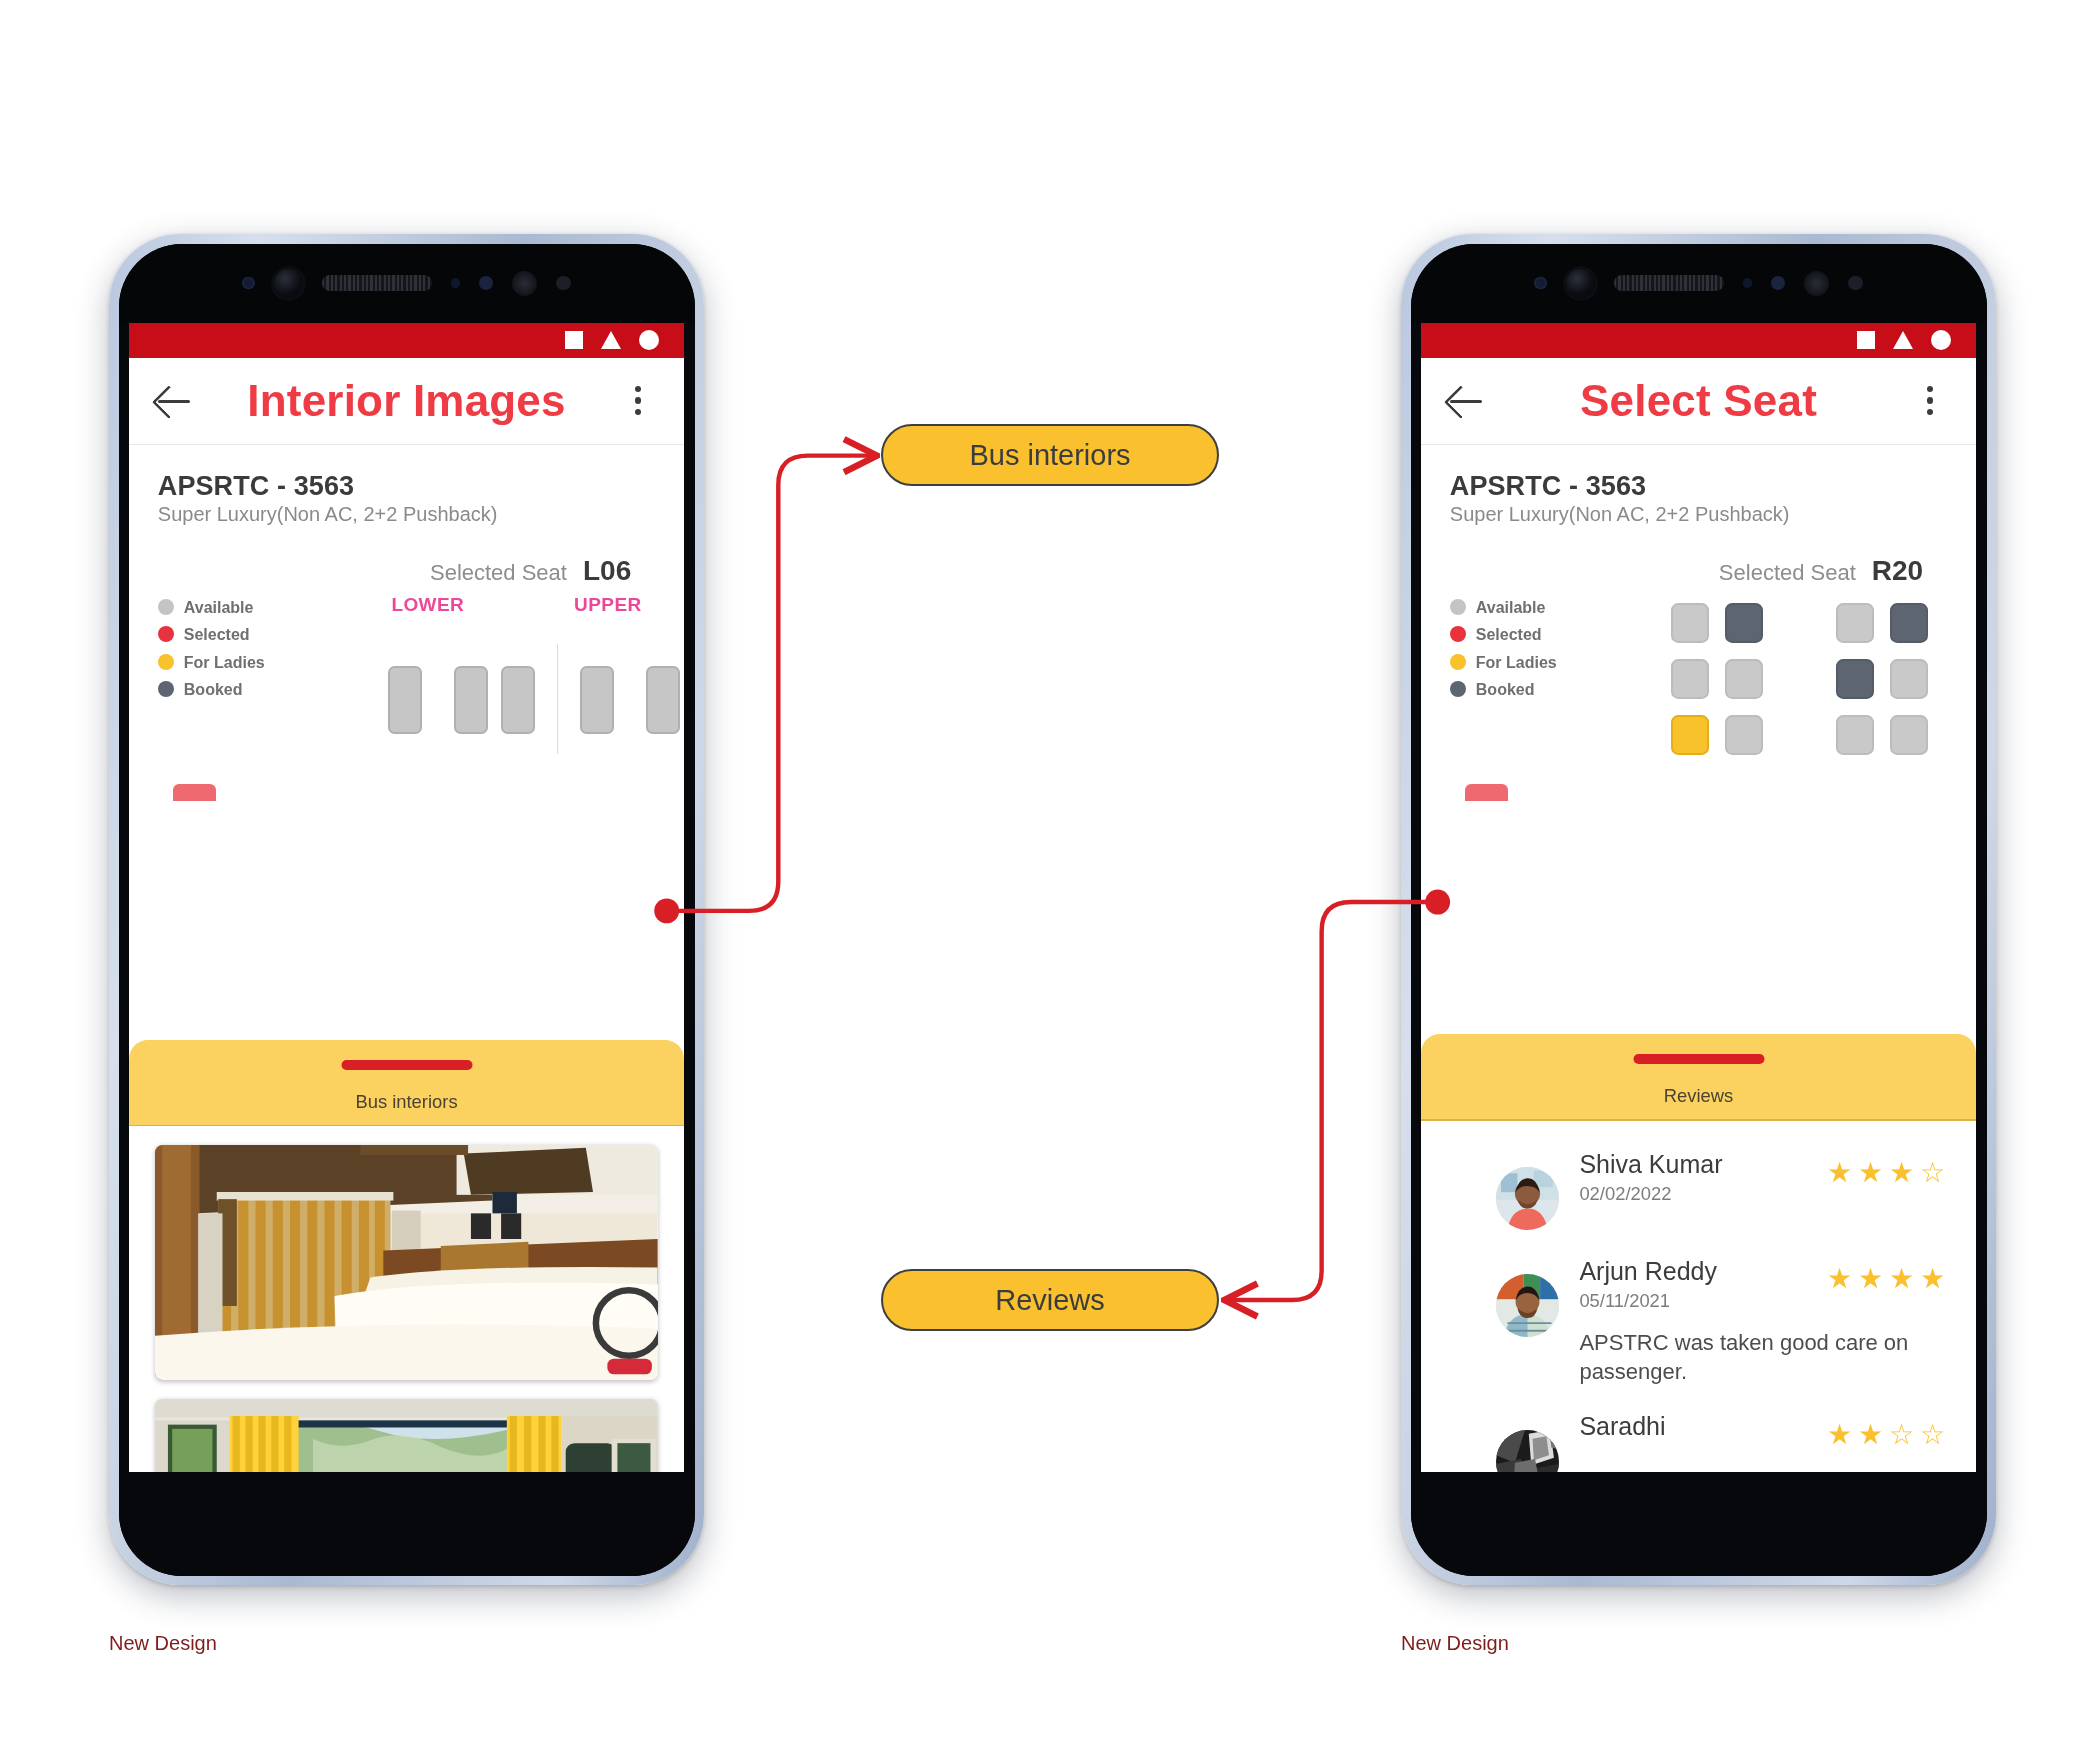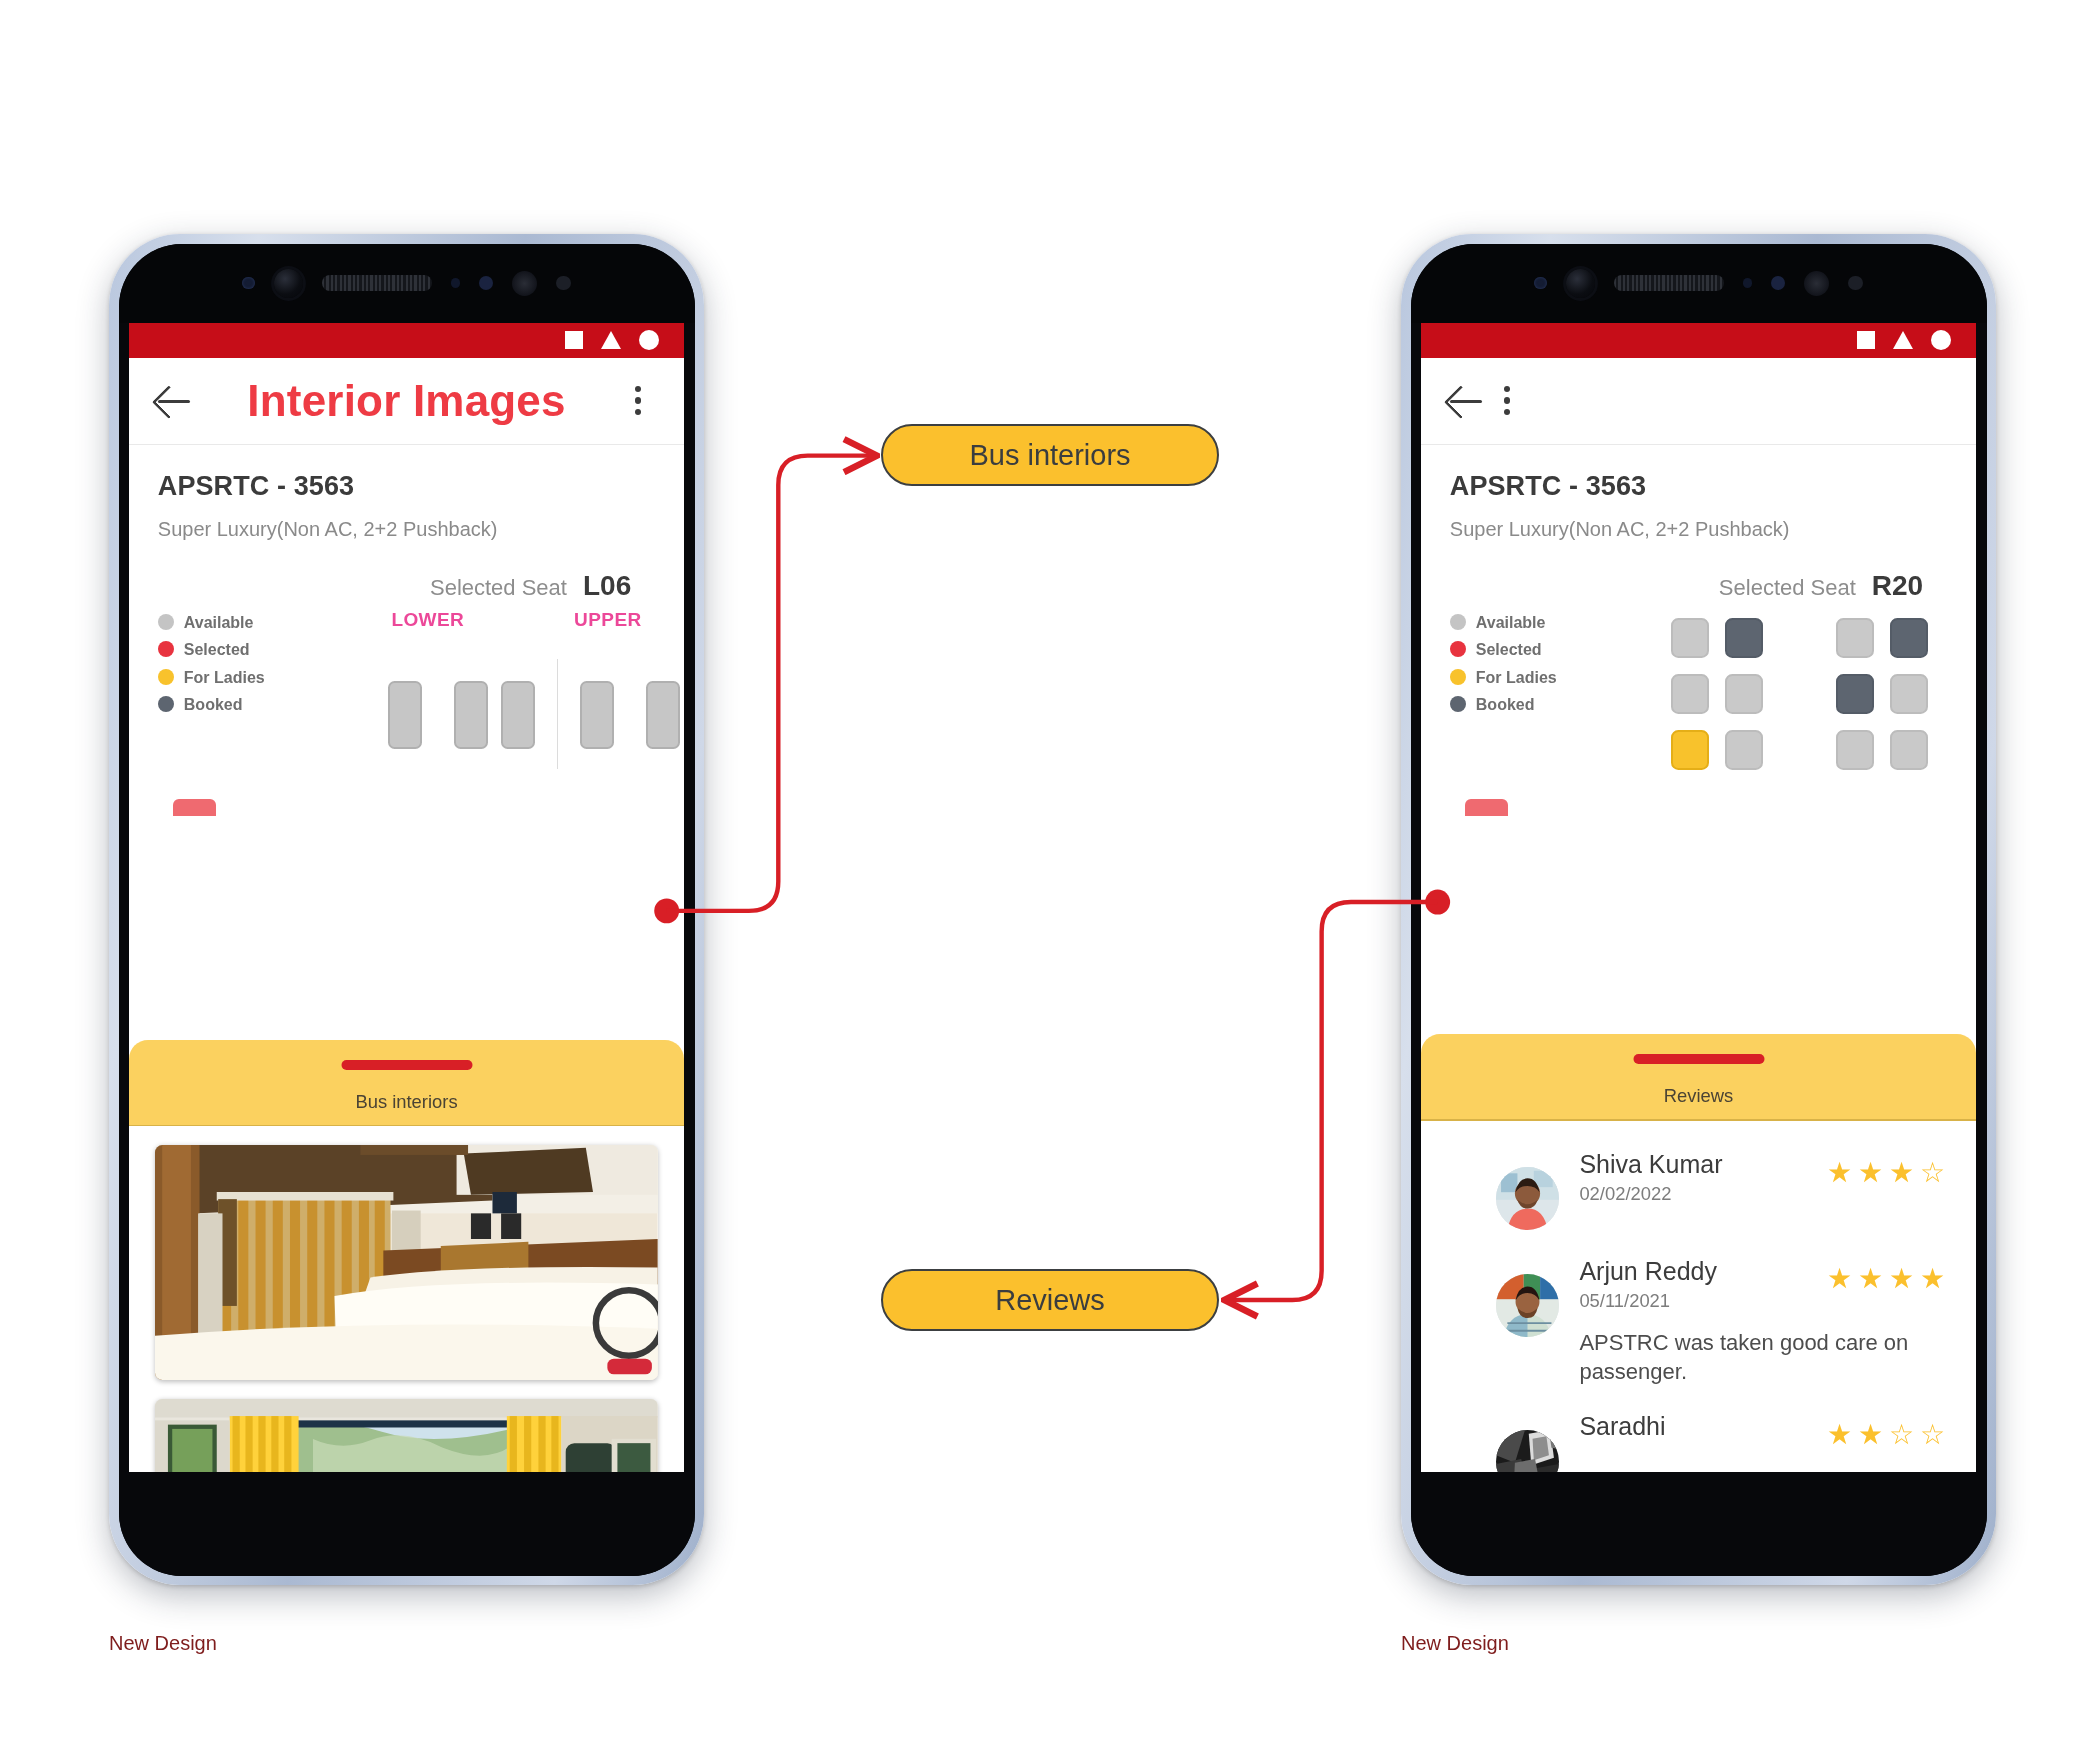--- a/index.html
+++ b/index.html
@@ -115,21 +115,21 @@
     font-size: 44px;
     font-weight: bold;
     letter-spacing: 0.2px;
   }
   .kebab { width: 40px; display: flex; flex-direction: column; align-items: center; gap: 5.1px; cursor: pointer; flex: 0 0 auto; }
   .kebab span { width: 6.6px; height: 6.6px; border-radius: 50%; background: #3c3c3c; display: block; }
 
   
   .bus-block { padding: 26.4px 29px 0 29px; }
   .bus-name { font-size: 27px; font-weight: bold; color: #3b3b3b; letter-spacing: 0.1px; }
-  .bus-sub { font-size: 20px; color: #8a8a8a; margin-top: 16px; }
+  .bus-sub { font-size: 20px; color: #8a8a8a; margin-top: 1px; }
 
   .sel-seat-row {
     display: flex;
     align-items: baseline;
     justify-content: flex-end;
     gap: 16px;
     padding: 29px 53px 0 0;
   }
   .sel-seat-lbl { font-size: 22px; color: #8d8d8d; }
   .sel-seat-val { font-size: 28px; font-weight: bold; color: #3b3b3b; }
@@ -461,20 +461,21 @@
       <div class="screen">
 
         <div class="statusbar">
           <span class="sb-square"></span>
           <span class="sb-tri"></span>
           <span class="sb-circle"></span>
         </div>
 
         <div class="appbar">
           <span class="back-arrow"></span>
+          <span class="appbar-title">Select Seat</span>
           <span class="kebab">
               <span></span>
               <span></span>
               <span></span>
             </span>
         </div>
 
         <div class="bus-block">
           <div class="bus-name">APSRTC - 3563</div>
           <div class="bus-sub">Super Luxury(Non AC, 2+2 Pushback)</div>

